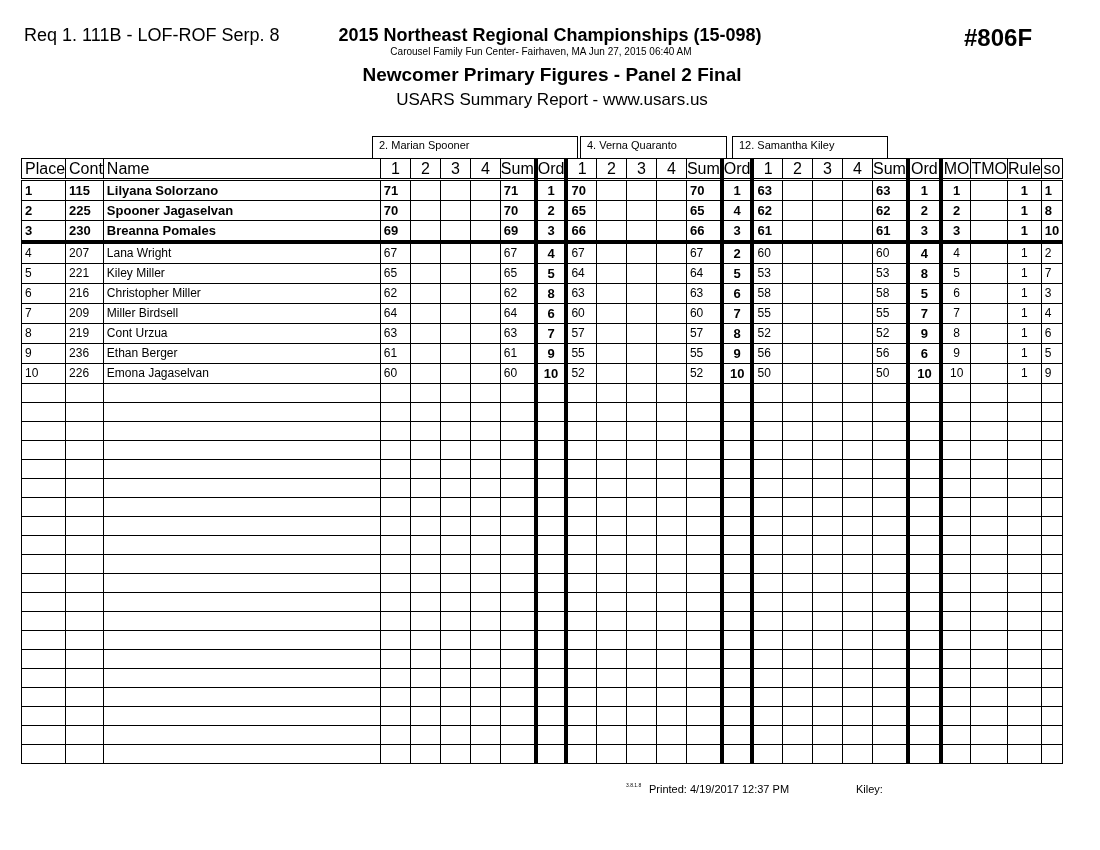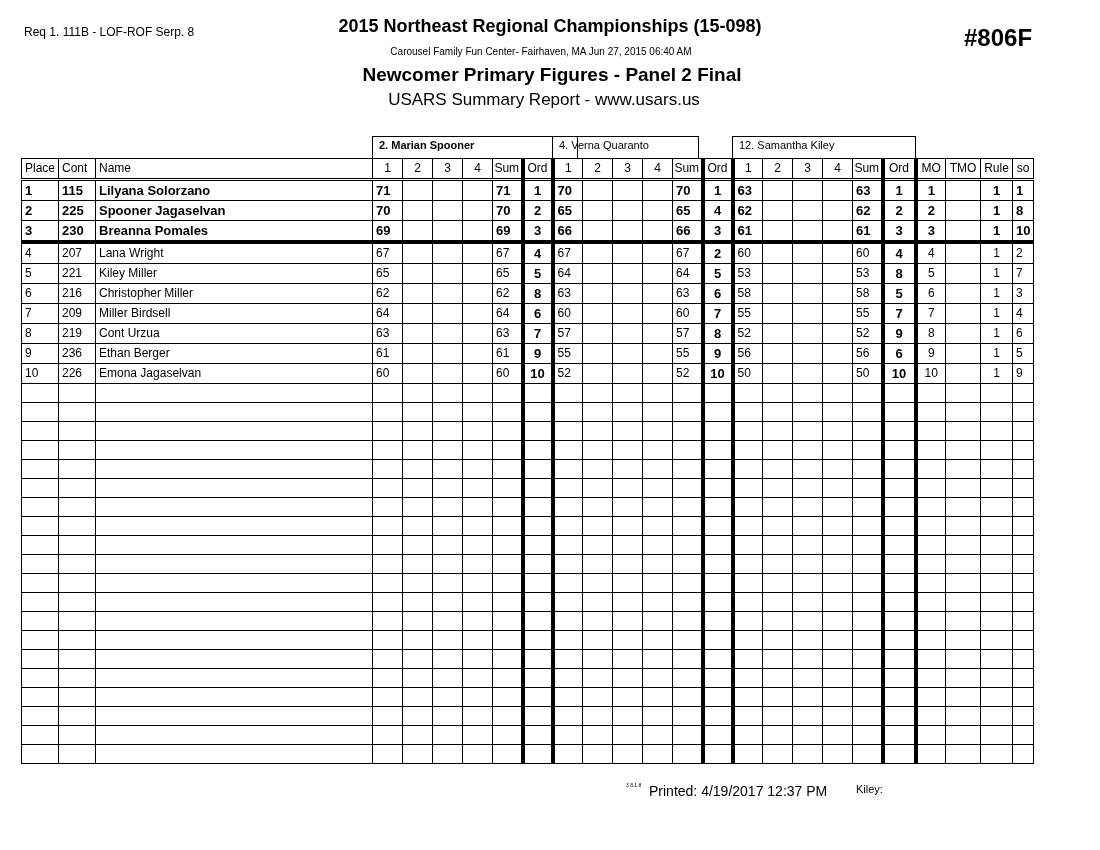--- a/index.html
+++ b/index.html
@@ -1,53 +1,53 @@
 <!DOCTYPE html>
 <html><head>
 <meta charset="utf-8">
 <style>
   html, body { margin:0; padding:0; background:#fff; }
   body { width:1100px; height:850px; position:relative; font-family:"Liberation Sans", sans-serif; color:#000; overflow:hidden; }
   .abs { position:absolute; }
-  .req { left:24px; top:25px; font-size:12px; }
+  .req { left:24px; top:25px; font-size:18px; }
   .code { left:964px; top:24px; font-size:24px; font-weight:bold; }
-  .t1 { left:0; width:1100px; top:16px; text-align:center; font-size:18px; font-weight:bold; }
+  .t1 { left:0; width:1100px; top:25px; text-align:center; font-size:18px; font-weight:bold; }
   .t2 { left:0; width:1082px; top:46px; text-align:center; font-size:10px; }
   .t3 { left:0; width:1104px; top:64px; text-align:center; font-size:19px; font-weight:bold; }
-  .t4 { left:0; width:1088px; top:90px; text-align:center; font-size:17px; }
+  .t4 { left:8px; width:1088px; top:90px; text-align:center; font-size:17px; }
 
   .judge { position:absolute; top:136px; height:22px; border:1px solid #000; border-bottom:none; box-sizing:border-box; font-size:11px; padding:2px 0 0 6px; }
 
   table.grid { position:absolute; left:21px; top:158px; border-collapse:collapse; table-layout:fixed; }
   table.grid td { border:1px solid #000; height:19px; padding:0 0 0 3px; font-size:12px; white-space:nowrap; overflow:hidden; box-sizing:border-box; line-height:19px; }
-  table.grid tr.hdr td { font-size:12px; }
+  table.grid tr.hdr td { font-size:16px; }
   table.grid td.c { text-align:center; padding:0; }
   table.grid td.thickL { border-left:4px solid #000; }
   table.grid tr.top td { font-weight:bold; font-size:13px; }
   table.grid tr.cut td { border-bottom:4px solid #000; }
   table.grid tr.hdr td { border-bottom:3px double #000; }
   table.grid td.ord { font-weight:bold; text-align:center; padding:0; font-size:13px; }
 
   .footer-ver { left:626px; top:782px; font-size:5px; }
-  .footer-print { left:649px; top:783px; font-size:14px; }
+  .footer-print { left:649px; top:783px; font-size:11px; }
   .footer-scorer { left:856px; top:783px; font-size:11px; }
 </style>
 </head>
 <body>
 
 <div class="abs req">Req 1. 111B - LOF-ROF Serp. 8</div>
 <div class="abs code">#806F</div>
 <div class="abs t1">2015 Northeast Regional Championships (15-098)</div>
 <div class="abs t2">Carousel Family Fun Center- Fairhaven, MA  Jun 27, 2015  06:40 AM</div>
 <div class="abs t3">Newcomer Primary Figures - Panel 2 Final</div>
 <div class="abs t4">USARS Summary Report - www.usars.us</div>
 
-<div class="judge" style="left:372px;width:206px;font-weight:bold;">2.  Marian Spooner</div>
-<div class="judge" style="left:552px;width:147px;">4.  Verna Quaranto</div>
-<div class="judge" style="left:732px;width:184px;">12.  Samantha Kiley</div>
+<div class="judge" style="left:372px;width:206px;">2.  Marian Spooner</div>
+<div class="judge" style="left:580px;width:147px;">4.  Verna Quaranto</div>
+<div class="judge" style="left:732px;width:156px;">12.  Samantha Kiley</div>
 
 <table class="grid" id="grid">
   <colgroup>
     <col style="width:37px">
       <col style="width:37px">
       <col style="width:277px">
     <col style="width:30px">
       <col style="width:30px">
       <col style="width:30px">
       <col style="width:30px">

